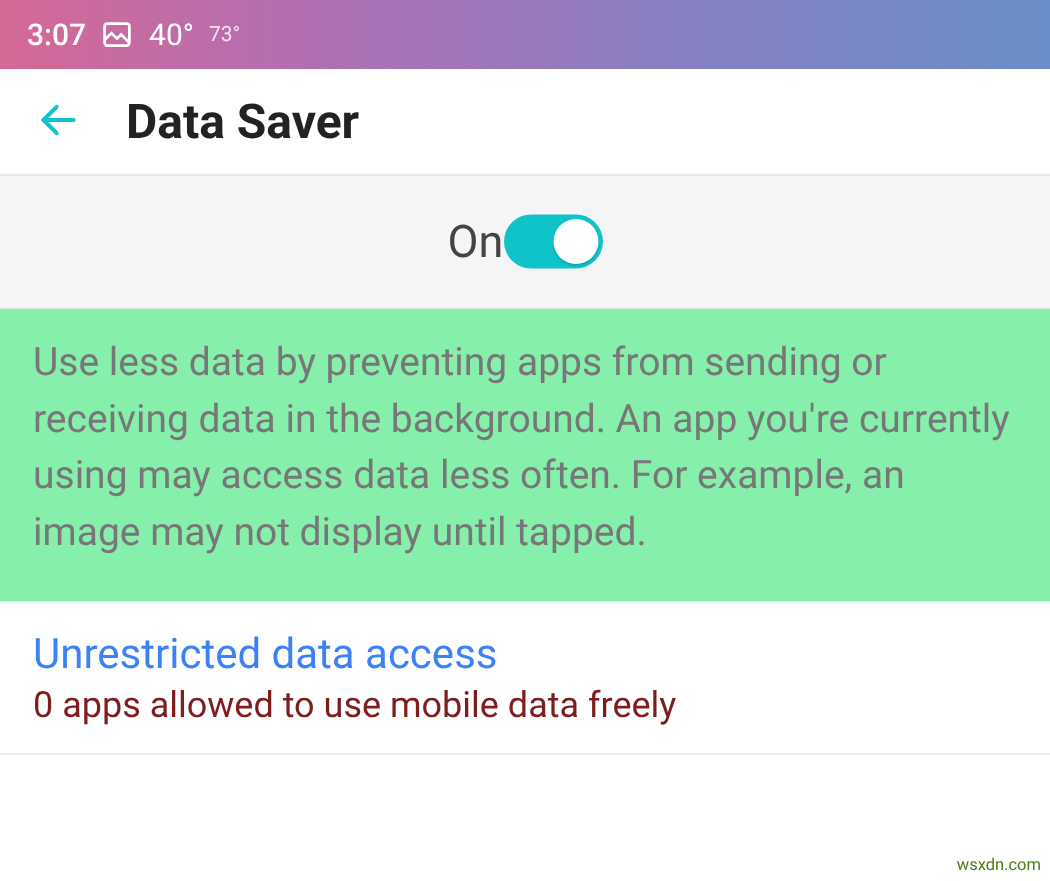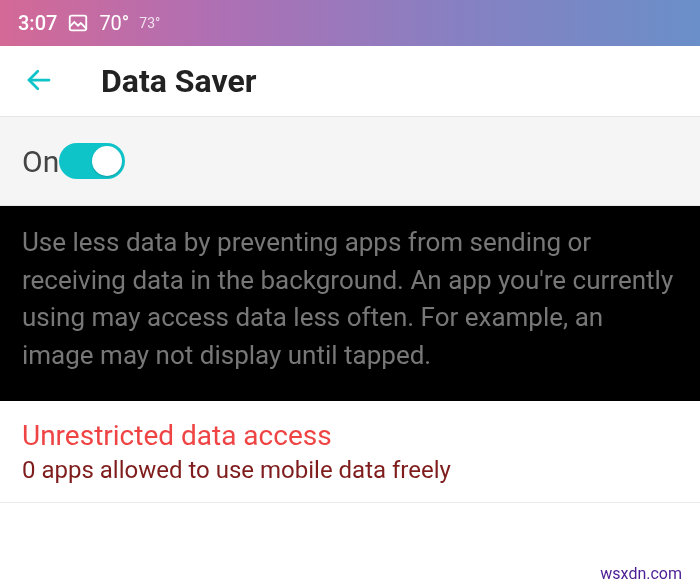--- a/index.html
+++ b/index.html
@@ -29,39 +29,39 @@
     }
     .statusbar-time { font-weight: 500; }
     .statusbar-icon { display: inline-flex; }
     .temp { font-weight: 400; }
     .temp-small { opacity: 0.8; font-size: 14px; }
     .appbar {
       height: 70px;
       display: flex;
       align-items: center;
       padding: 0 18px;
-      gap: 41px;
+      gap: 24px;
       background: #fff;
     }
     .back-btn {
       background: none;
       border: none;
       padding: 6px;
       cursor: pointer;
       display: inline-flex;
     }
     .appbar-title {
       font-size: 32px;
       font-weight: 700;
       color: #222;
     }
     .toggle-row {
       display: flex;
       align-items: center;
-      justify-content: flex-start;
+      justify-content: center;
       padding: 26px 22px;
       background: #f5f5f5;
       border-top: 1px solid #e6e6e6;
       border-bottom: 1px solid #e6e6e6;
     }
     .toggle-label {
       font-size: 30px;
       color: #444;
     }
     .switch {
@@ -81,57 +81,57 @@
       position: absolute;
       top: 3px;
       right: 3px;
       box-shadow: 0 1px 2px rgba(0,0,0,0.2);
     }
     .description {
       padding: 18px 22px 26px 22px;
       font-size: 26px;
       line-height: 1.45;
       color: #777;
-      background: #000000;
+      background: #86efac;
     }
     .list-item {
       padding: 18px 22px;
       cursor: pointer;
       border-bottom: 1px solid #eaeaea;
     }
     .list-item-title {
       font-size: 28px;
-      color: #ef4444;
+      color: #3b82f6;
       margin-bottom: 4px;
     }
     .list-item-subtitle {
       font-size: 24px;
       color: #7f1d1d;
     }
     .watermark {
       position: absolute;
       bottom: 4px;
-      right: 18px;
-      font-size: 16px;
-      color: #4c1d95;
+      right: 6px;
+      font-size: 11px;
+      color: #4d7c0f;
     }
   </style>
 </head>
 <body>
 
 <div class="statusbar">
   <div class="statusbar-left">
     <span class="statusbar-time">3:07</span>
     <span class="statusbar-icon">
       <svg width="22" height="22" viewBox="0 0 24 24" fill="none" stroke="#fff" stroke-width="2">
           <rect x="3" y="4" width="18" height="16" rx="2"></rect>
           <path d="M3 16l5-5 4 4 3-3 6 6"></path>
         </svg>
     </span>
-    <span class="temp">70°</span>
+    <span class="temp">40°</span>
     <span class="temp-small">73°</span>
   </div>
 </div>
 
 <div class="appbar">
   <button class="back-btn">
     <span>
       <svg width="30" height="30" viewBox="0 0 24 24" fill="none" stroke="#0fc4c9" stroke-width="2.2" stroke-linecap="round" stroke-linejoin="round">
           <line x1="20" y1="12" x2="4" y2="12"></line>
           <polyline points="11 5 4 12 11 19"></polyline>

